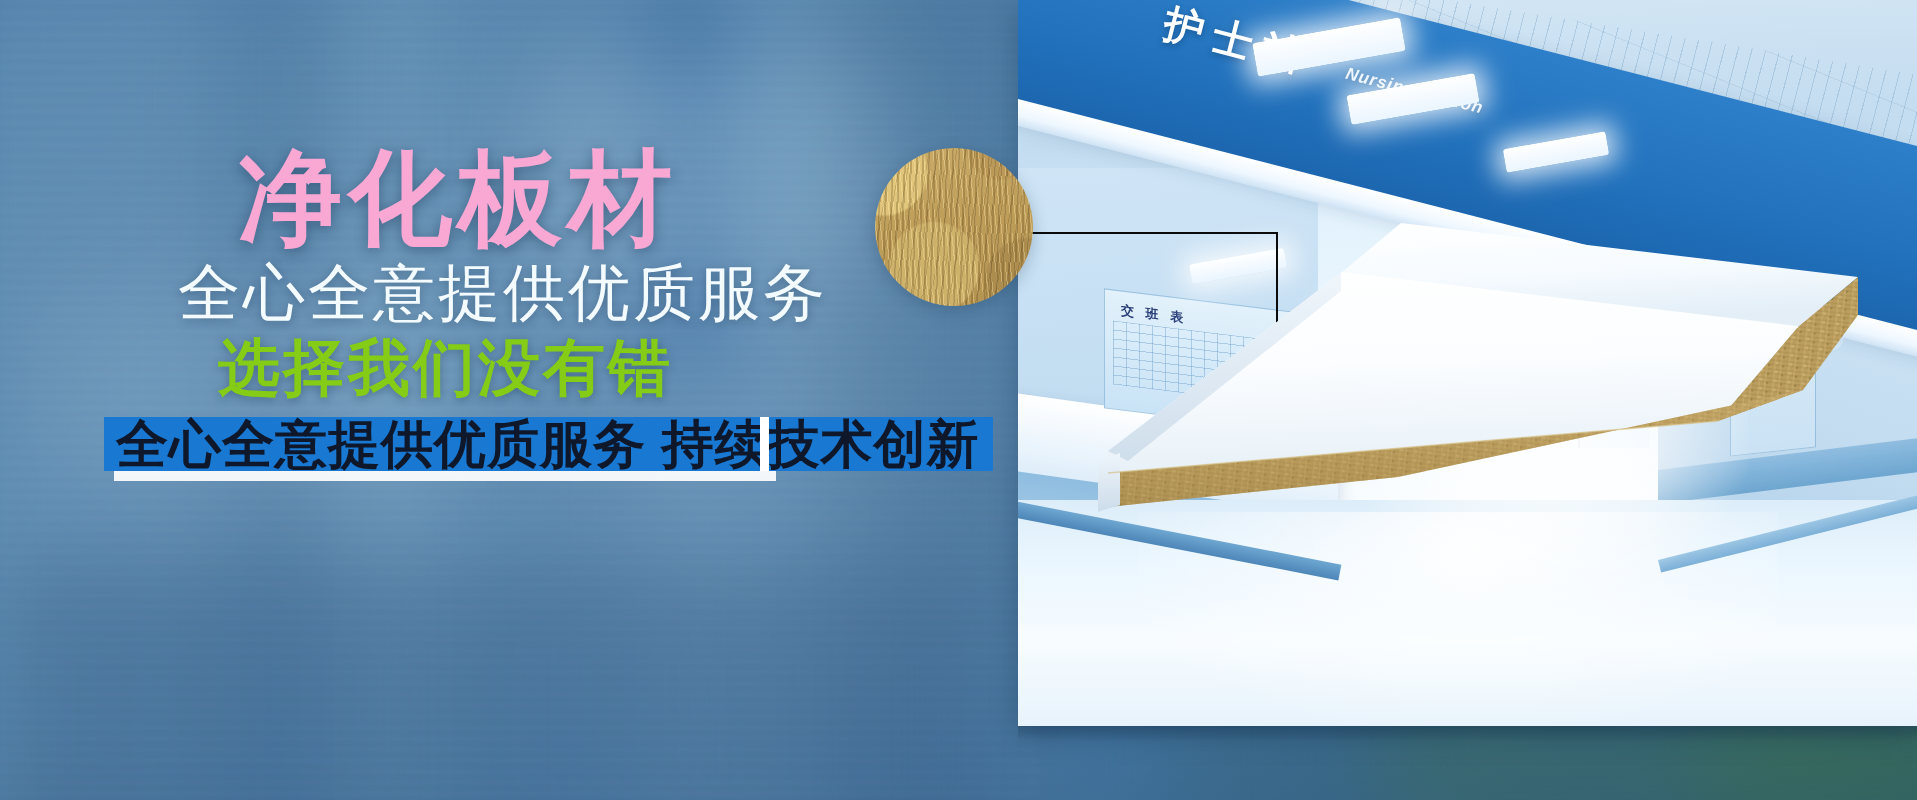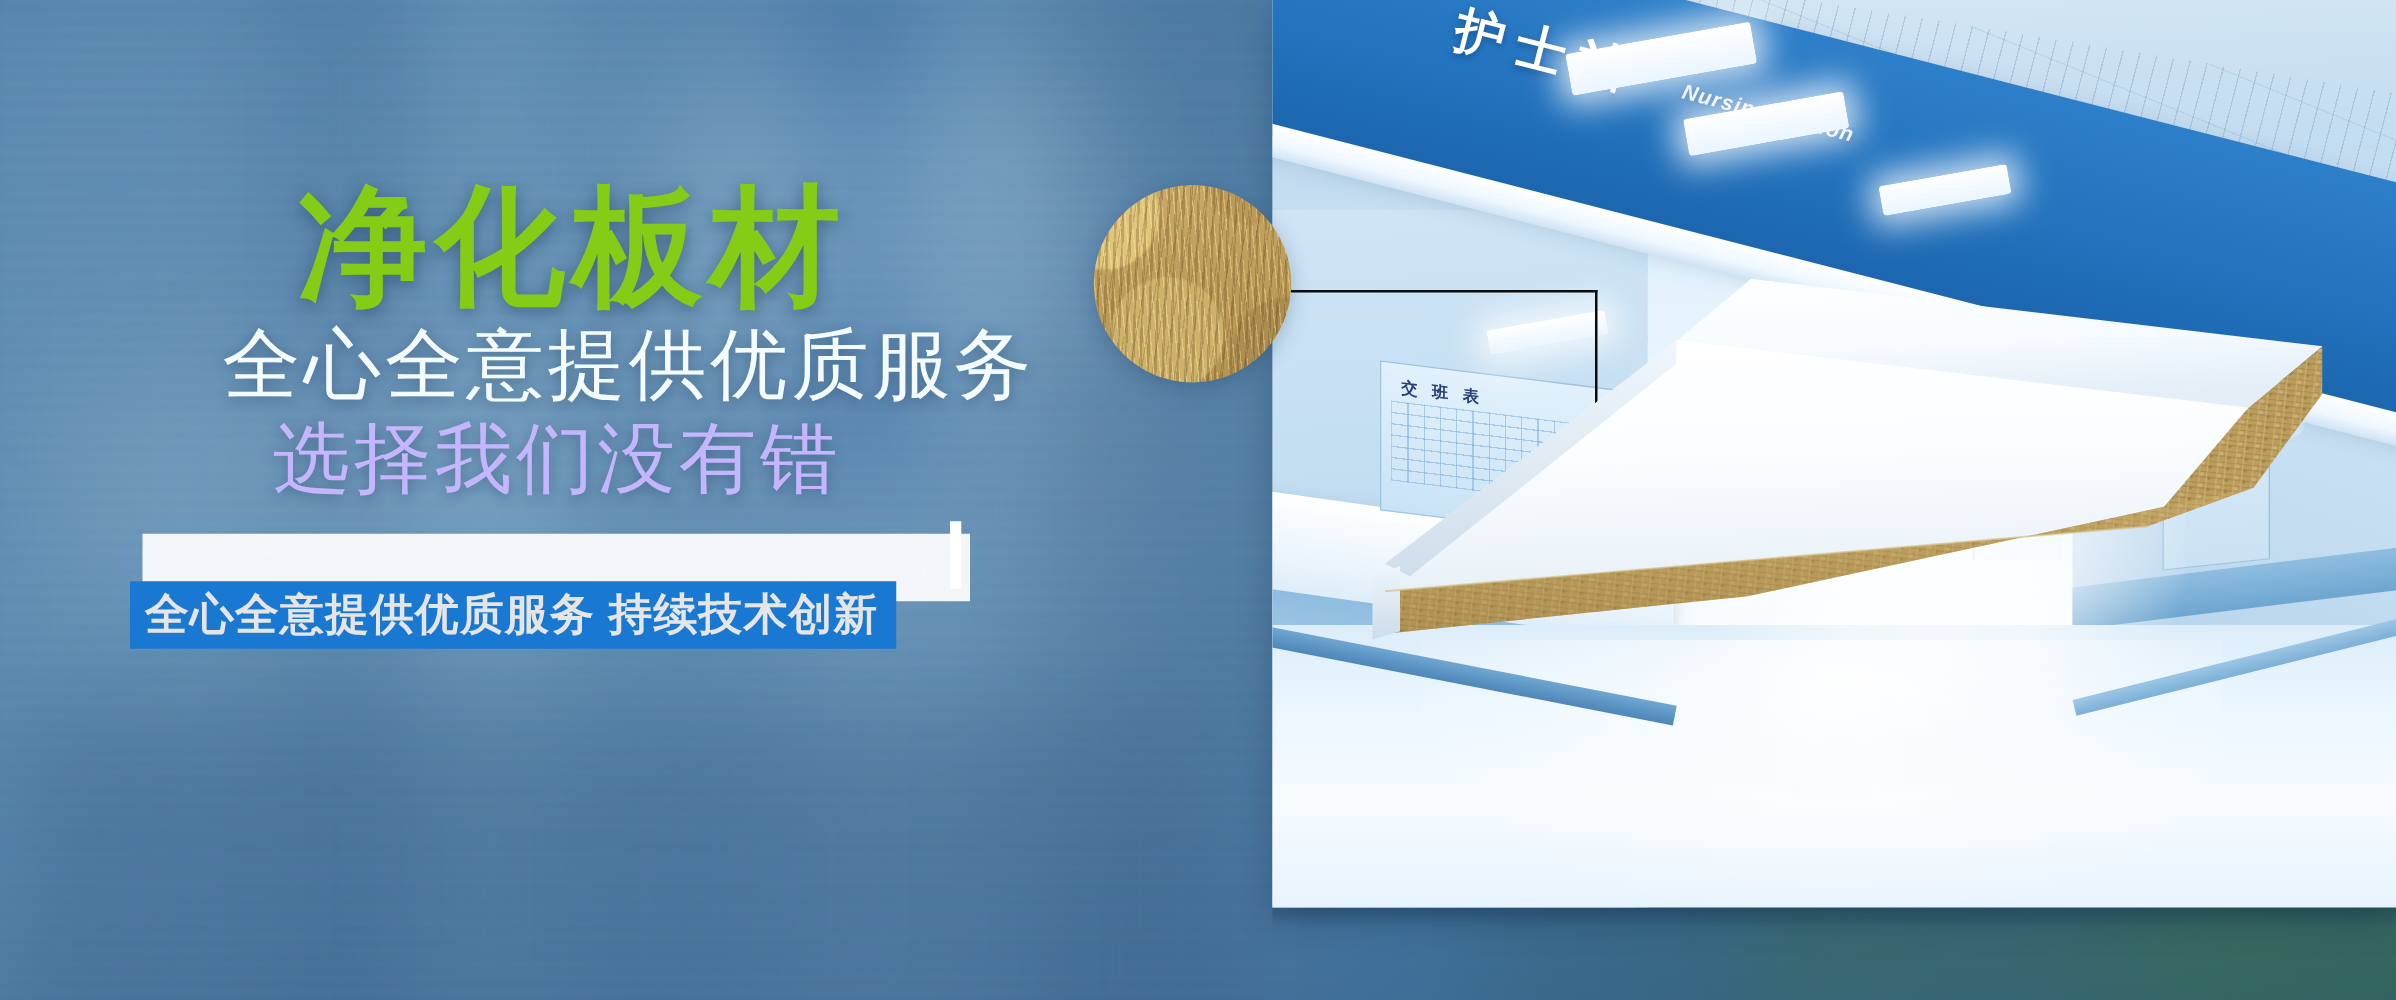--- a/index.html
+++ b/index.html
@@ -49,54 +49,53 @@
     position:absolute; inset:0;
     background:radial-gradient(ellipse 120% 110% at 35% 45%, rgba(255,255,255,.10) 0%, rgba(255,255,255,0) 48%, rgba(18,48,80,.34) 100%);
   }
 
   
   .copy{
     position:absolute; left:0; top:0; width:1010px; height:800px;
   }
   .headline{
     position:absolute; left:238px; top:140px;
-    font-size:104px; line-height:1.12; font-weight:700; color:#84cc16;
+    font-size:104px; line-height:1.12; font-weight:700; color:#f9a8d4;
     letter-spacing:6px;
     text-shadow:0 3px 14px rgba(16,44,74,.45);
     white-space:nowrap;
   }
   .sub1{
     position:absolute; left:178px; top:258px;
     font-size:62px; line-height:1.14; font-weight:400; color:#f4fbff;
     letter-spacing:3px; white-space:nowrap;
     text-shadow:0 2px 10px rgba(16,44,74,.40);
   }
   .sub2{
     position:absolute; left:218px; top:333px;
-    font-size:62px; line-height:1.14; font-weight:400; color:#c4b5fd;
+    font-size:62px; line-height:1.14; font-weight:700; color:#84cc16;
     letter-spacing:3px; white-space:nowrap;
     text-shadow:0 2px 10px rgba(16,44,74,.40);
   }
 
   
   .tagwrap{ position:absolute; left:104px; top:417px; }
   .tag-shadow{
     position:absolute; left:10px; top:10px;
     width:662px; height:54px; background:#ffffff; opacity:.92;
   }
   .tagline{
     position:relative;
     display:inline-block;
     background:#1878d2;
-    color:#e5e5e5;
-    font-size:35px; line-height:54px; font-weight:700;
+    color:#0f172a;
+    font-size:52px; line-height:54px; font-weight:700;
     letter-spacing:1px;
     padding:0 14px 0 12px;
     white-space:nowrap;
-    margin-top:48px;
   }
   .tag-tick{
     position:absolute; left:656px; top:0px;
     width:9px; height:54px; background:#ffffff;
   }
 
   
   .photo{
     position:absolute; left:1018px; top:0px; width:899px; height:726px;
     overflow:hidden;

